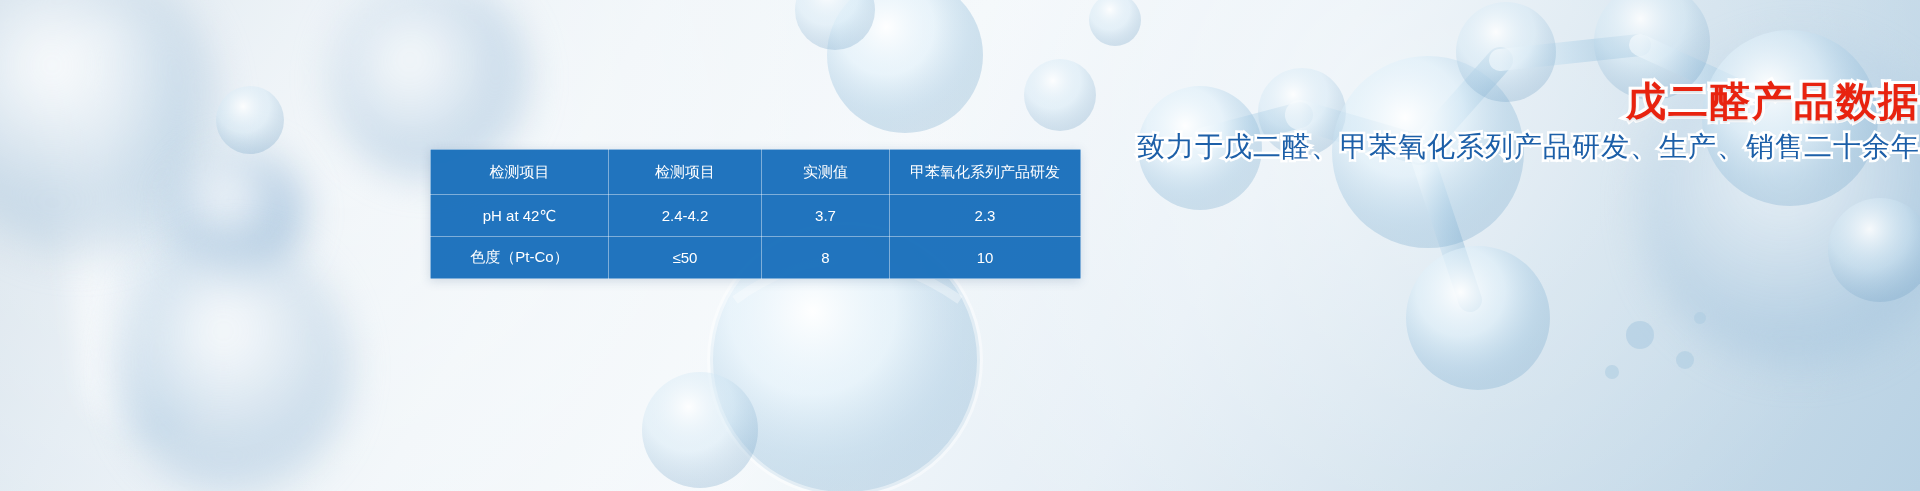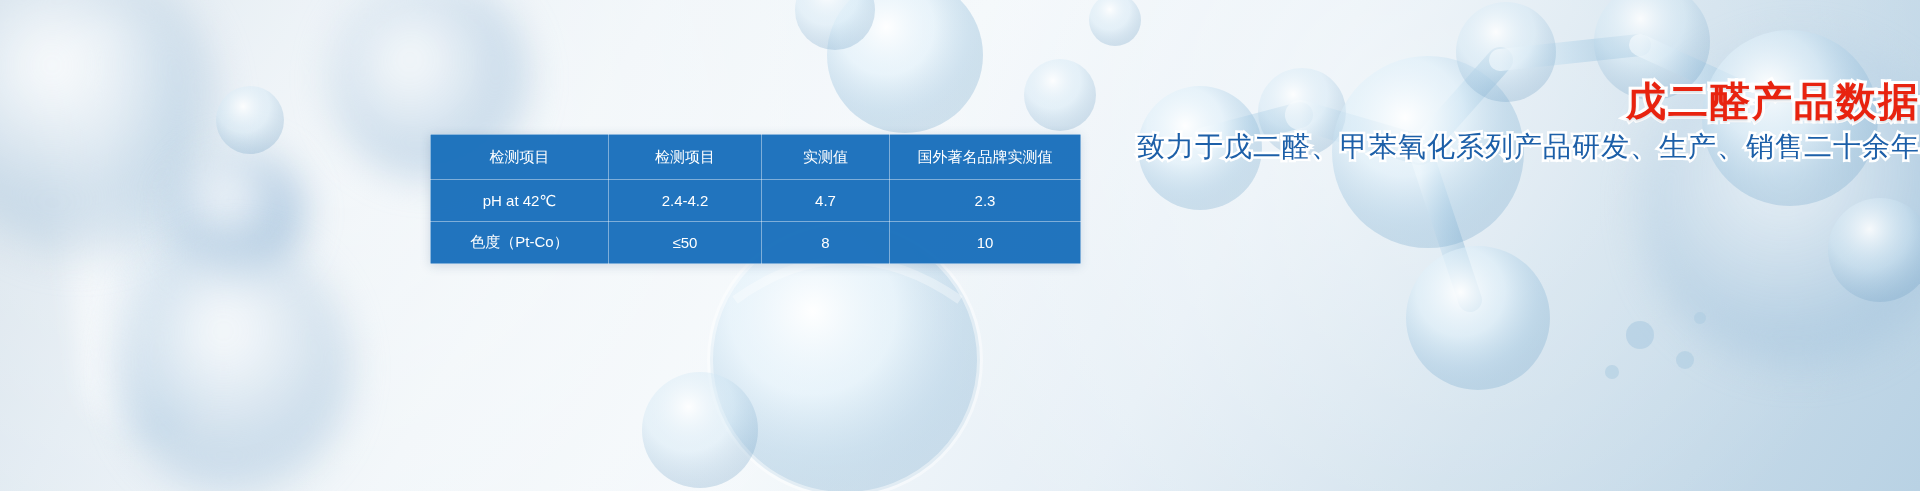--- a/index.html
+++ b/index.html
@@ -51,21 +51,21 @@
   .sub-title{
     margin:10px 0 0 0;
     font-size:28px;font-weight:normal;letter-spacing:1px;line-height:1.1;
     color:#1c5fa8;
     -webkit-text-stroke:5px #ffffff;
     paint-order:stroke fill;
   }
 
   
   .table-wrap{
-    position:absolute;left:430px;top:134px;width:650px;z-index:7;
+    position:absolute;left:430px;top:149px;width:650px;z-index:7;
     box-shadow:0 2px 10px rgba(40,80,120,.18);
   }
   table.spec{
     width:650px;border-collapse:collapse;
     background:rgba(28,113,187,.86);
     table-layout:fixed;
   }
   table.spec th, table.spec td{
     border:1px solid rgba(255,255,255,.42);
     color:#ffffff;
@@ -174,28 +174,28 @@
         <col class="c1">
           <col class="c2">
           <col class="c3">
           <col class="c4">
       </colgroup>
       <thead>
         <tr>
           <th>检测项目</th>
           <th>检测项目</th>
           <th>实测值</th>
-          <th>国外著名品牌实测值</th>
+          <th>甲苯氧化系列产品研发</th>
         </tr>
       </thead>
       <tbody>
         <tr>
           <td>pH at 42℃</td>
           <td>2.4-4.2</td>
-          <td>4.7</td>
+          <td>3.7</td>
           <td>2.3</td>
         </tr>
         <tr>
           <td>色度（Pt-Co）</td>
           <td>≤50</td>
           <td>8</td>
           <td>10</td>
         </tr>
       </tbody>
     </table>

